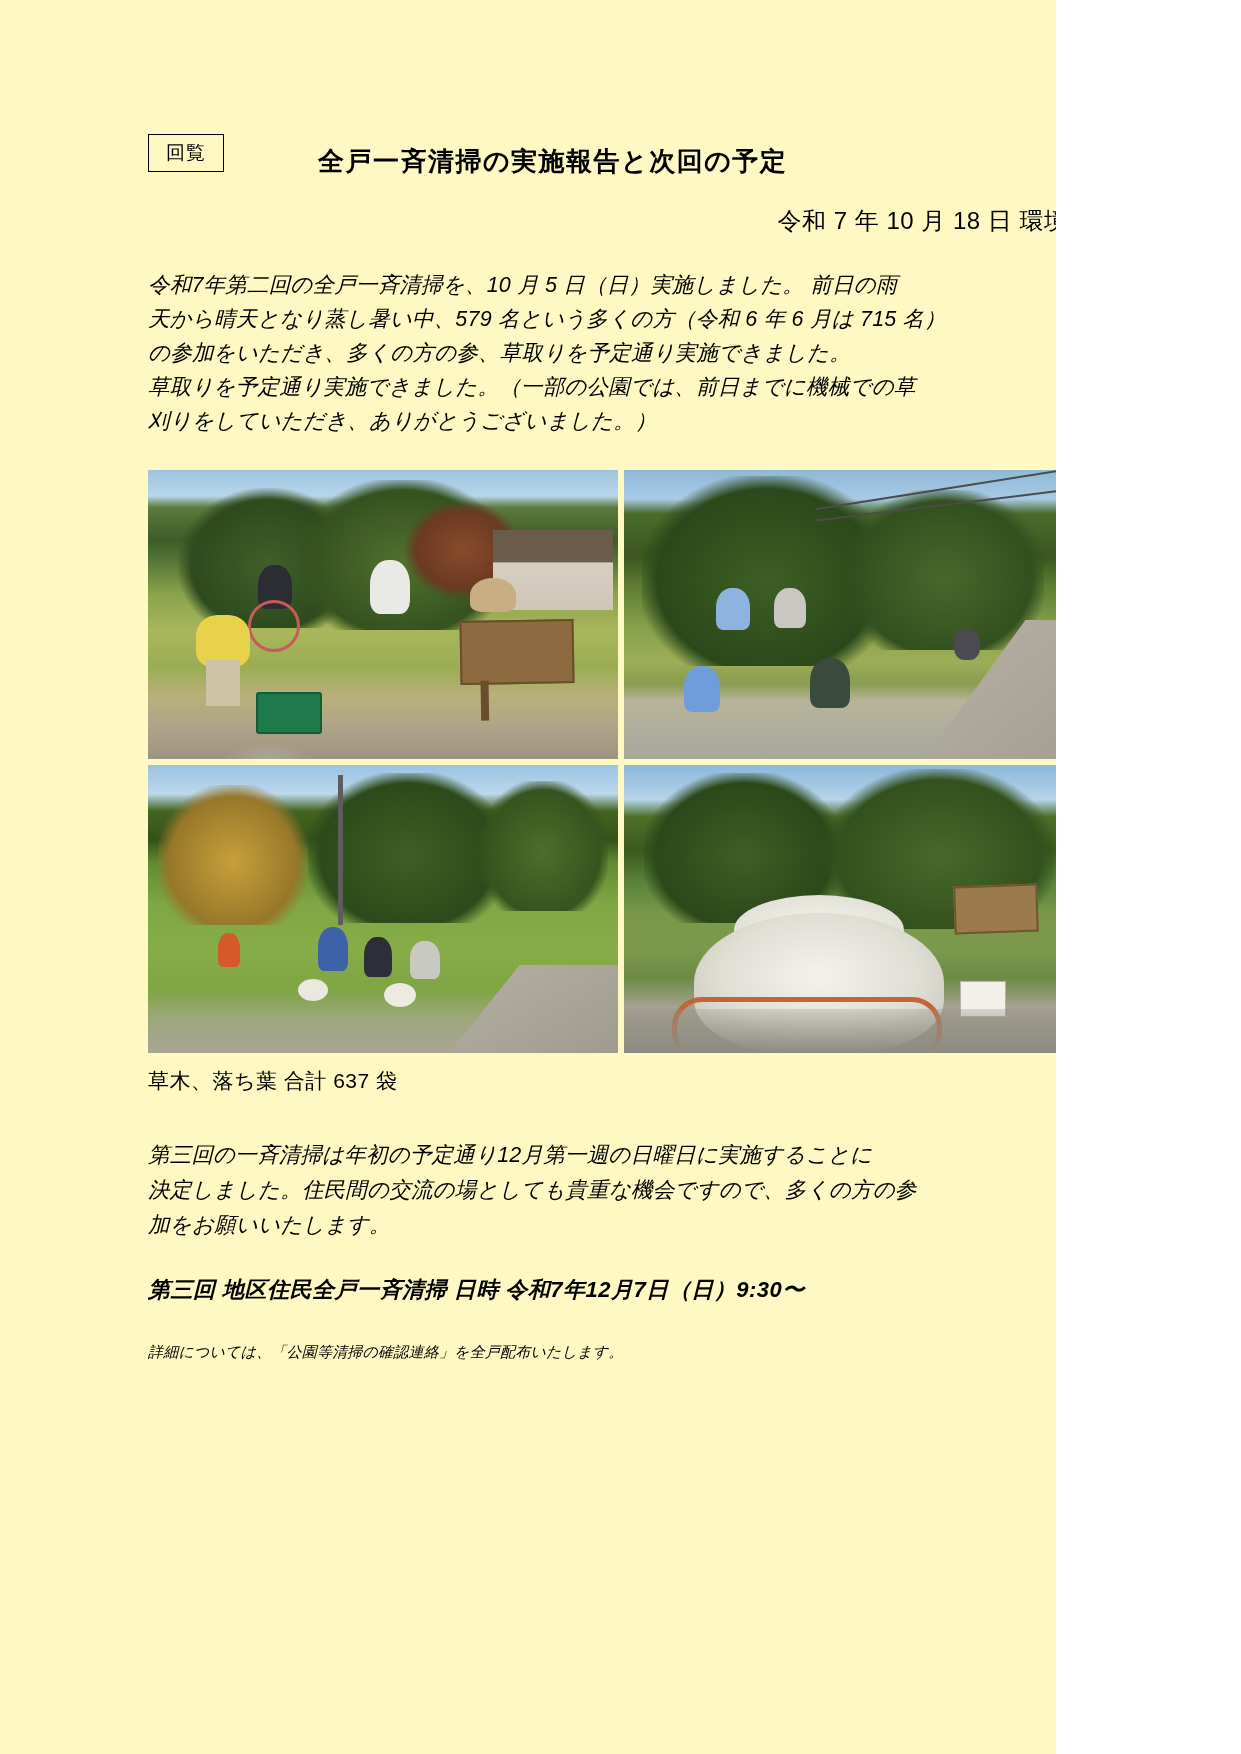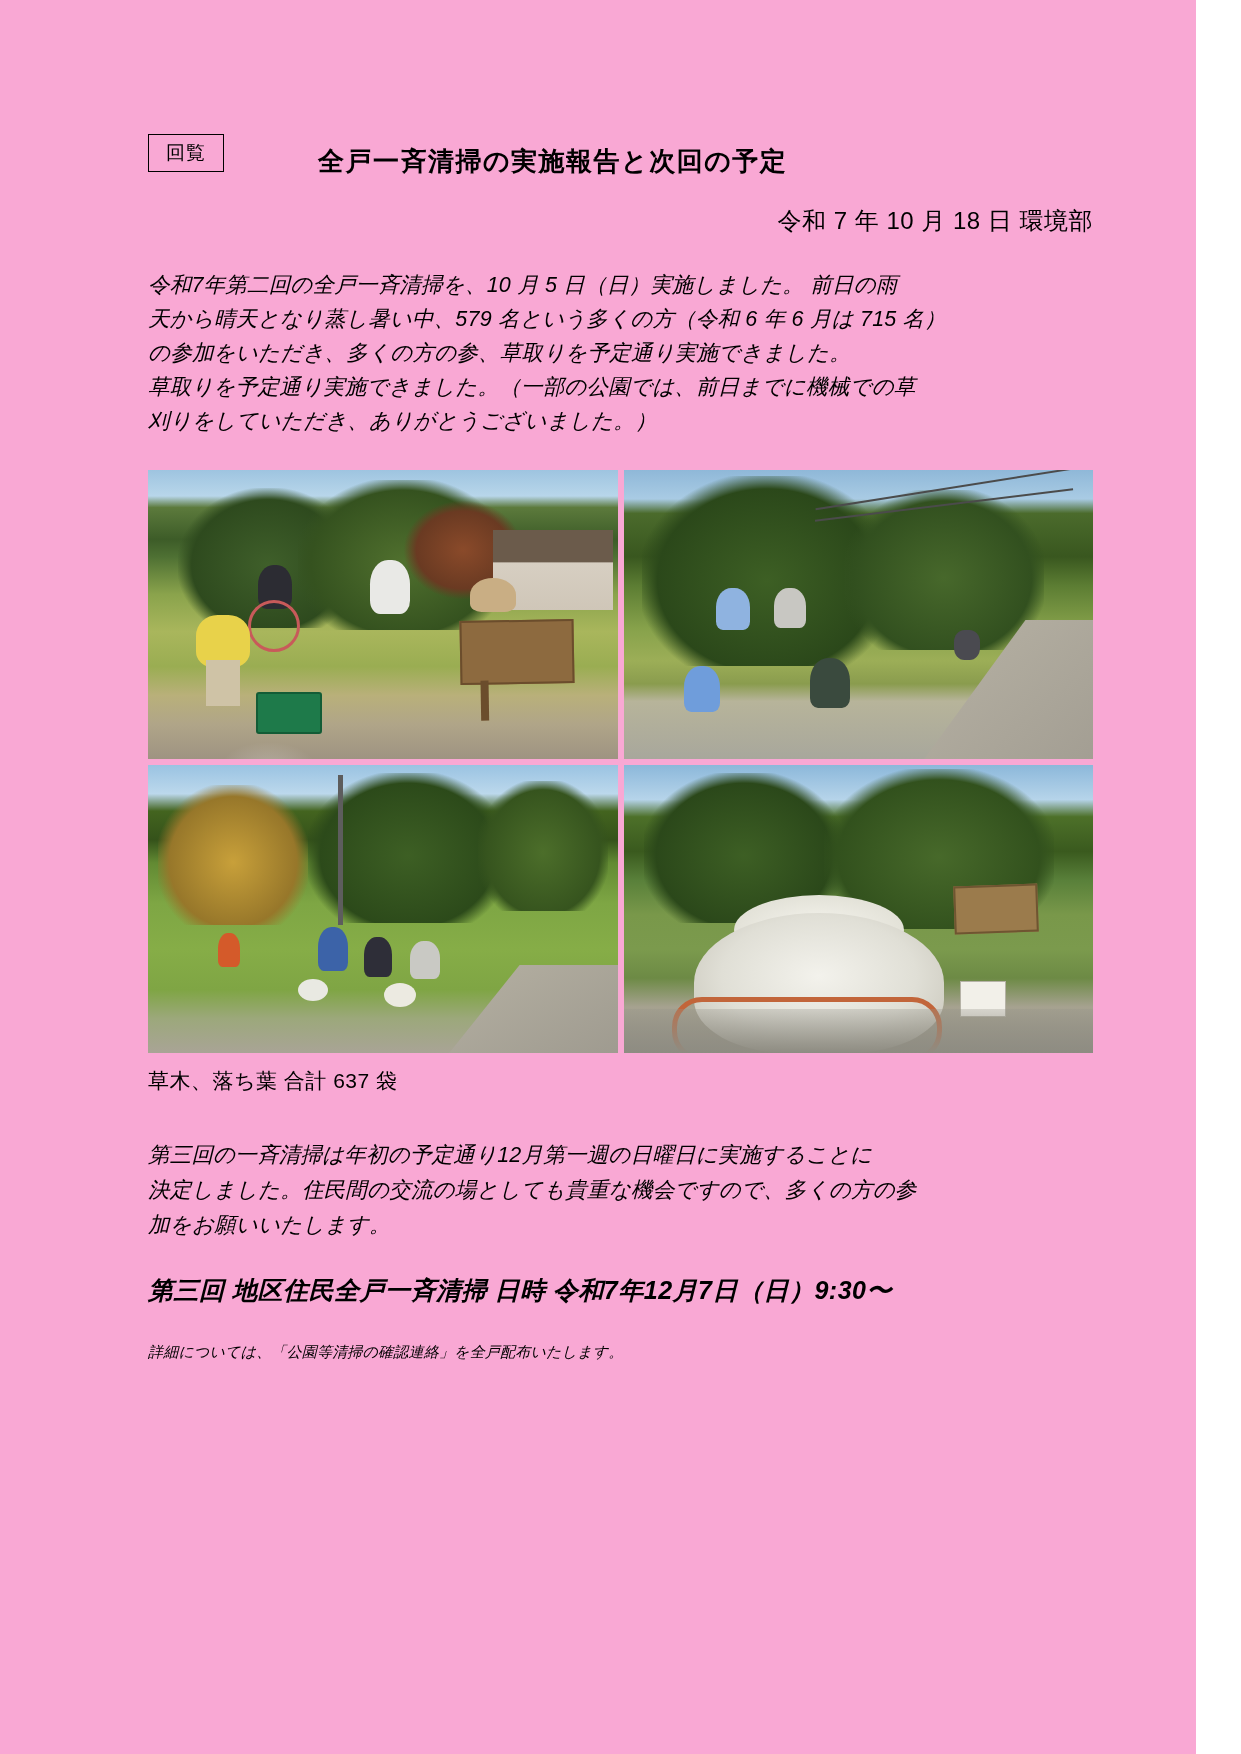--- a/index.html
+++ b/index.html
@@ -6,23 +6,23 @@
     margin: 0;
     padding: 0;
     background: #ffffff;
   }
   body {
     font-family: "Liberation Sans", "DejaVu Sans", sans-serif;
     color: #000000;
   }
   .page {
     position: relative;
-    width: 1196px;
+    width: 1056px;
     height: 1754px;
-    background: #f9a8d4;
+    background: #fef9c3;
     overflow: hidden;
   }
   .sheet {
     position: absolute;
     left: 148px;
     top: 0;
     width: 945px;
     height: 1754px;
   }
 
@@ -91,21 +91,21 @@
   }
   .para-2 {
     top: 1138px;
     line-height: 35px;
   }
   .para-2 .l { display: block; white-space: nowrap; }
 
   .para-3 {
     top: 1273px;
     font-weight: bold;
-    font-size: 25px;
+    font-size: 22px;
     letter-spacing: 0.5px;
   }
   .para-4 {
     top: 1335px;
     font-size: 15px;
   }
 
   
   .photos {
     position: absolute;

